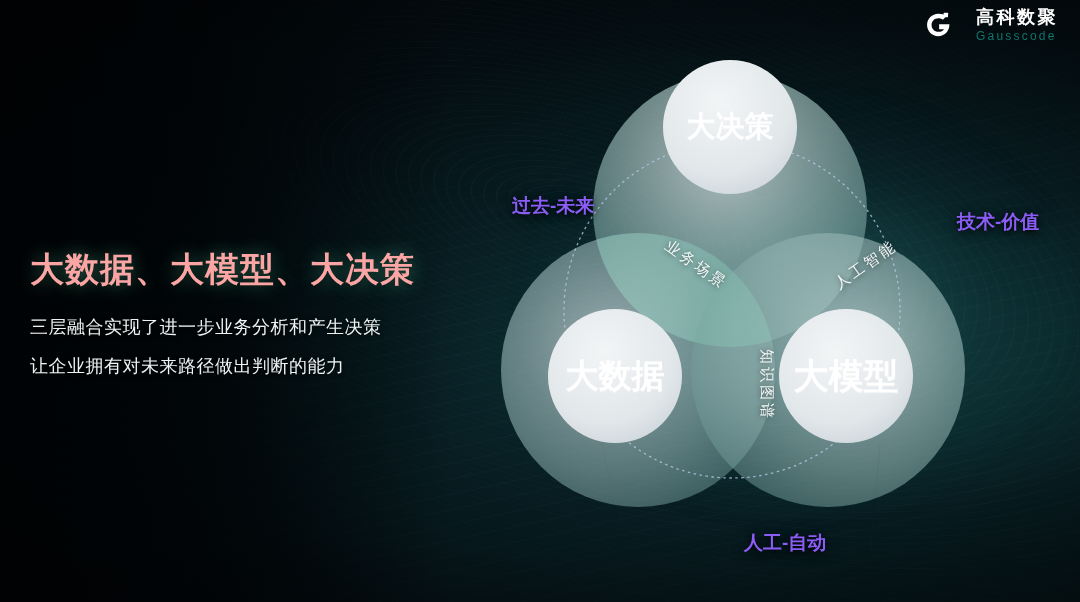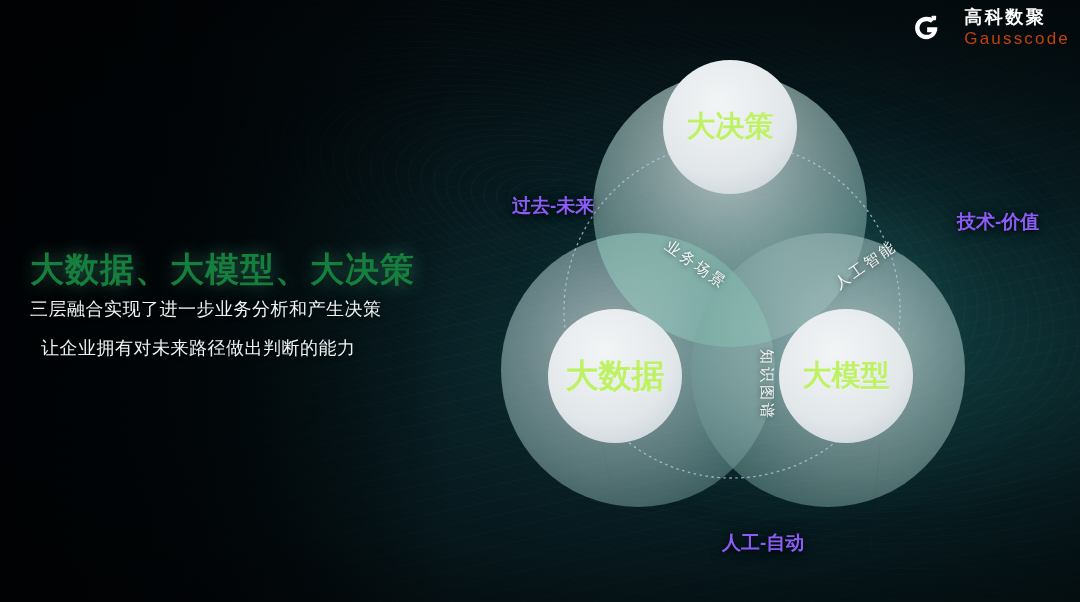--- a/index.html
+++ b/index.html
@@ -68,68 +68,69 @@
     background:linear-gradient(90deg, rgba(0,2,4,.93) 0%, rgba(0,3,5,.82) 45%, rgba(0,4,6,.0) 100%);
   }
 
   
   .left-block {
     position:absolute; left:30px; top:248px; width:460px;
     z-index:40;
   }
   .headline {
     font-size:34px; font-weight:700; letter-spacing:1px;
-    color:#15803d;
+    color:#fca5a5;
     text-shadow:0 0 18px rgba(88,214,170,.45), 0 2px 5px rgba(0,0,0,.6);
     line-height:1.25;
     white-space:nowrap;
   }
   .subline {
+    margin-top:18px;
     font-size:18px; font-weight:400; color:#eef3f3;
     line-height:2.1;
     letter-spacing:.5px;
     text-shadow:0 1px 4px rgba(0,0,0,.75);
     white-space:nowrap;
   }
 
   
   .logo {
-    position:absolute; right:10px; top:8px;
+    position:absolute; right:22px; top:8px;
     display:flex; align-items:center; gap:24px;
     z-index:60;
   }
   .logo-mark { width:28px; height:28px; flex:0 0 28px; }
   .logo-words { display:flex; flex-direction:column; line-height:1; }
   .logo-cn {
     font-size:18px; font-weight:700; color:#ffffff; letter-spacing:2.5px;
   }
   .logo-en {
-    font-size:17px; font-weight:400; color:#c2410c; letter-spacing:2.2px;
+    font-size:12px; font-weight:400; color:#0f766e; letter-spacing:2.2px;
     margin-top:4px;
   }
 
   
   .venn-wrap {
     position:absolute; left:498px; top:10px;
     width:520px; height:540px;
     z-index:20;
   }
   .venn-svg { position:absolute; inset:0; width:100%; height:100%; }
 
   .venn-label {
     position:absolute;
     font-weight:700;
-    color:#bef264;
+    color:#ffffff;
     white-space:nowrap;
     z-index:30;
     text-shadow:0 1px 0 rgba(255,255,255,.35);
   }
   #lbl-decision { font-size:29px; left:232px; top:117px; transform:translate(-50%,-50%); }
   #lbl-bigdata  { font-size:33px; left:117px; top:366px; transform:translate(-50%,-50%); }
-  #lbl-model    { font-size:29px; left:348px; top:366px; transform:translate(-50%,-50%); }
+  #lbl-model    { font-size:35px; left:348px; top:366px; transform:translate(-50%,-50%); }
 
   .venn-inter {
     position:absolute;
     font-size:15px; font-weight:500;
     color:#f3f8f7;
     white-space:nowrap;
     letter-spacing:3px;
     text-shadow:0 1px 5px rgba(0,0,0,.5);
     z-index:30;
   }
@@ -139,21 +140,21 @@
 
   
   .venn-caption {
     position:absolute;
     font-size:19px; font-weight:700; color:#8b5cf6;
     white-space:nowrap; z-index:45;
     text-shadow:0 2px 6px rgba(0,0,0,.8), 0 0 14px rgba(0,0,0,.5);
   }
   #cap-past  { left:512px; top:193px; }
   #cap-tech  { left:957px; top:209px; }
-  #cap-manual{ left:722px; top:530px; }
+  #cap-manual{ left:744px; top:530px; }
 </style>
 </head>
 <body>
 
 <div id="slide">
 
   <div class="bg-base"></div>
   <div class="bg-glow"></div>
   <div class="bg-waves"></div>
   <div class="bg-waves2"></div>
@@ -167,21 +168,21 @@
     </svg>
     <div class="logo-words">
       <span class="logo-cn">高科数聚</span>
       <span class="logo-en">Gausscode</span>
     </div>
   </div>
 
   <div class="left-block">
     <div class="headline">大数据、大模型、大决策</div>
     <div class="subline">三层融合实现了进一步业务分析和产生决策</div>
-    <div class="subline" style="margin-top:2px;margin-left:11px;">让企业拥有对未来路径做出判断的能力</div>
+    <div class="subline" style="margin-top:2px;">让企业拥有对未来路径做出判断的能力</div>
   </div>
 
   <div class="venn-wrap">
     <svg class="venn-svg" viewBox="0 0 520 540">
       <defs>
         <radialGradient id="gTop" cx="48%" cy="32%" r="72%">
           <stop offset="0%" stop-color="#d9e4e6" stop-opacity=".80"></stop>
           <stop offset="58%" stop-color="#9fc0bd" stop-opacity=".62"></stop>
           <stop offset="100%" stop-color="#5f918f" stop-opacity=".55"></stop>
         </radialGradient>

